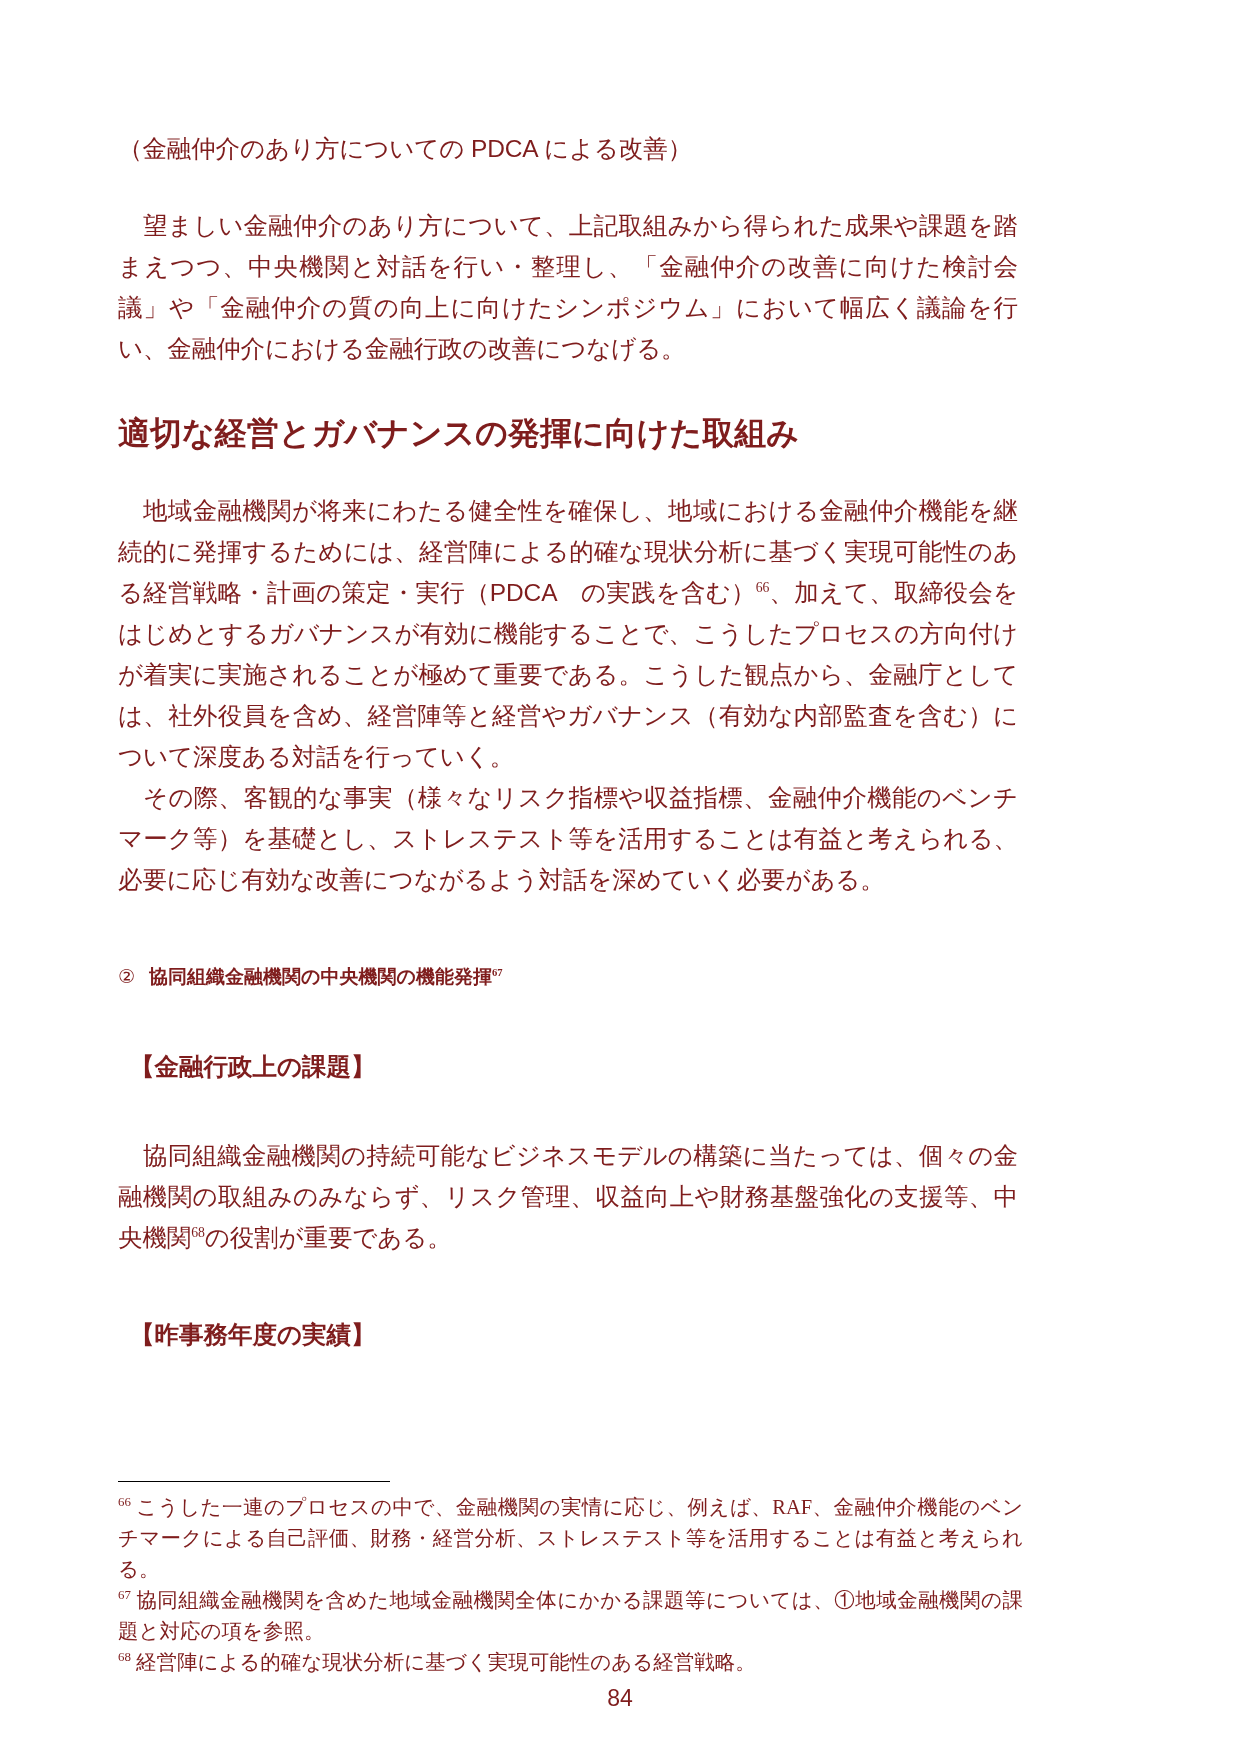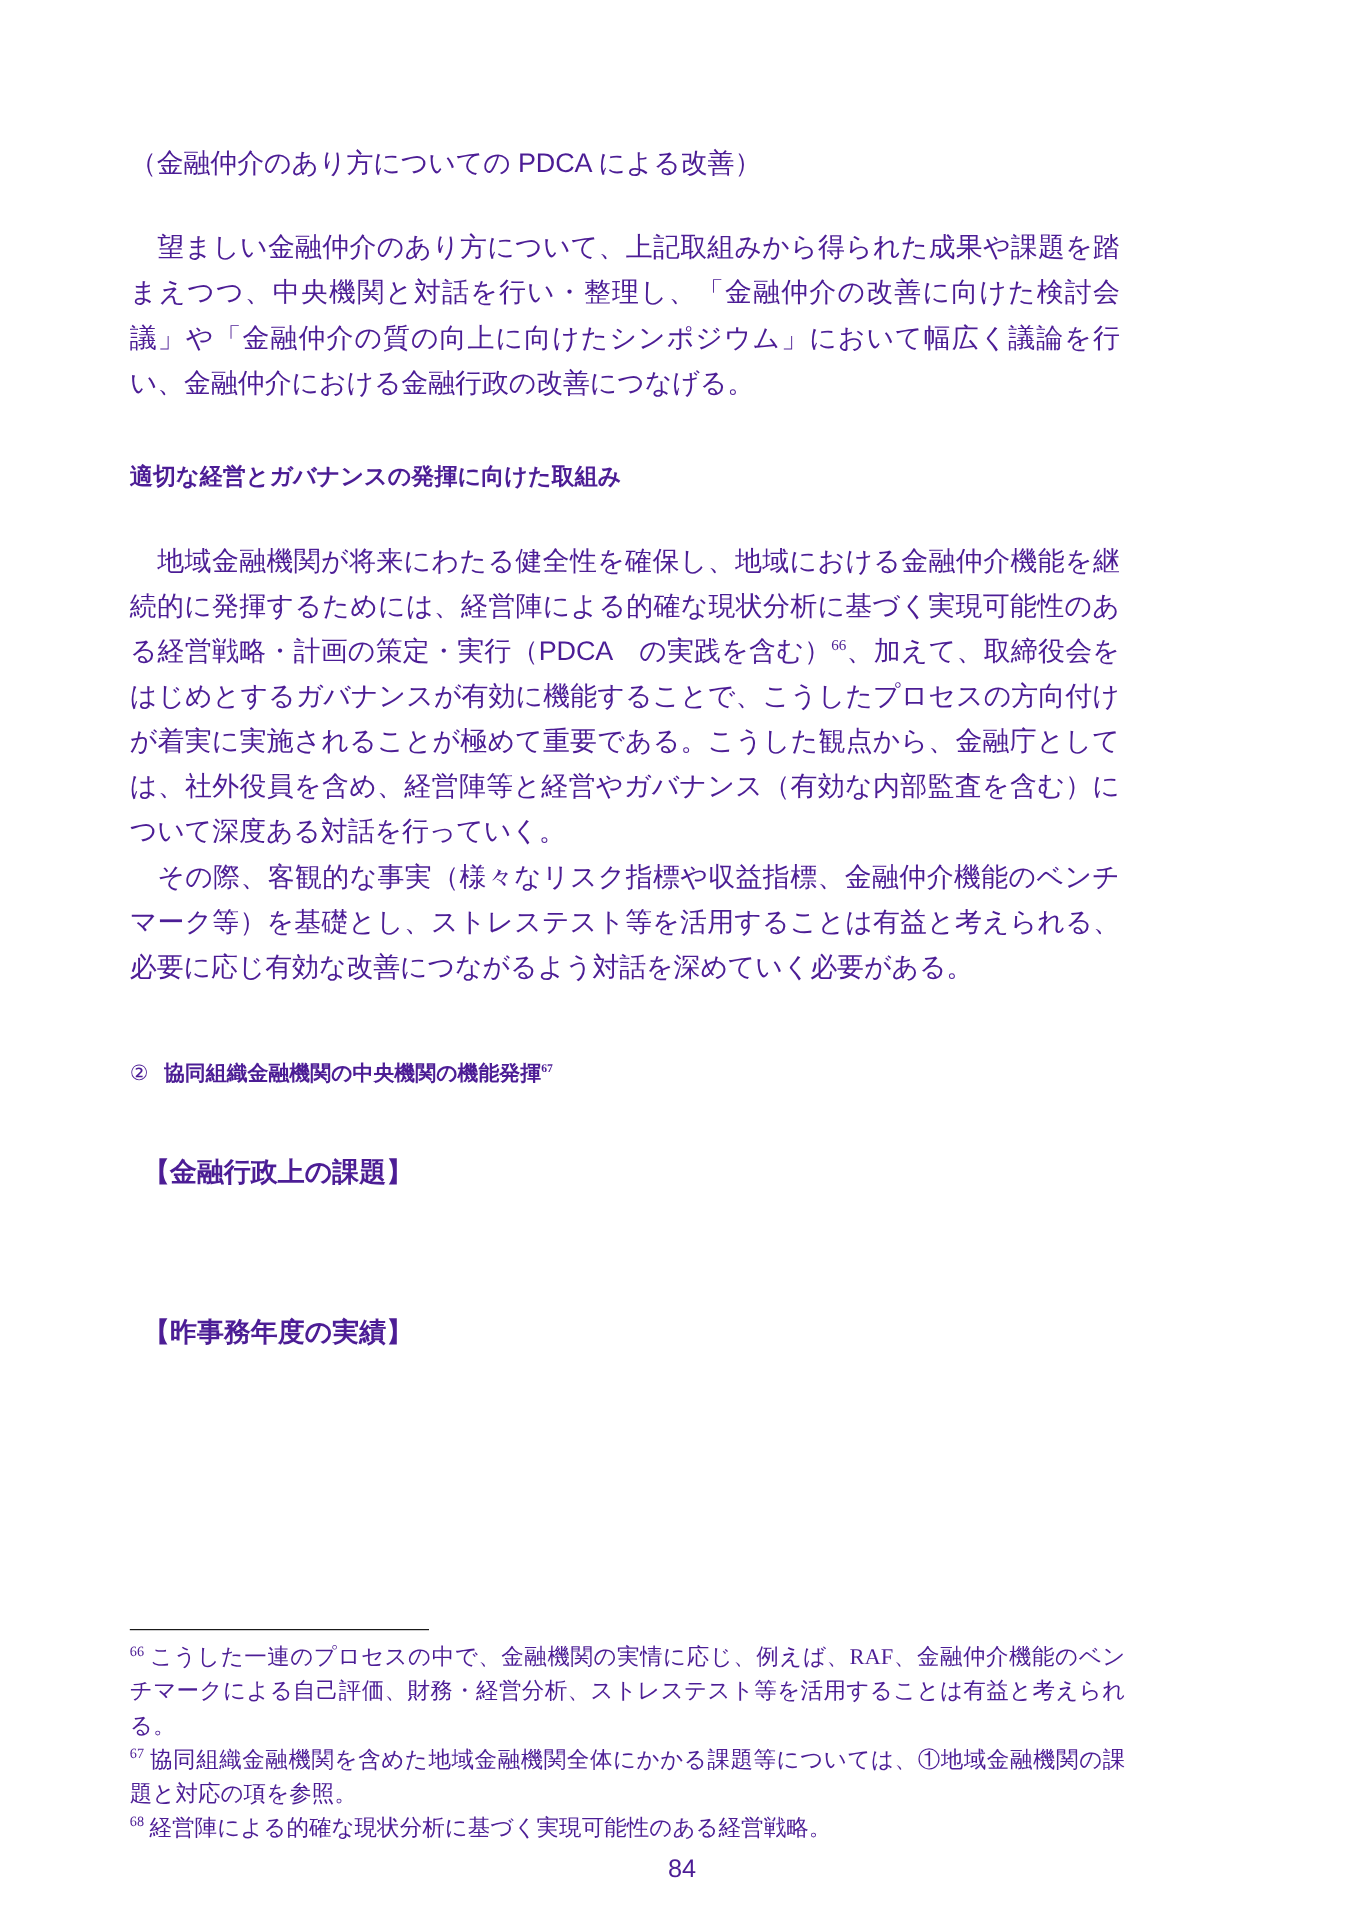--- a/index.html
+++ b/index.html
@@ -7,21 +7,21 @@
     padding: 0;
     background: #ffffff;
   }
   .page {
     position: relative;
     width: 1240px;
     height: 1755px;
     background: #ffffff;
     margin: 0 auto;
     overflow: hidden;
-    color: #4c1d95;
+    color: #7f1d1d;
     font-family: "Liberation Sans", "DejaVu Sans", sans-serif;
   }
 
   
   .content {
     position: absolute;
     left: 118px;
     top: 128px;
     width: 900px;
   }
@@ -41,21 +41,21 @@
     text-indent: 25px;
   }
   .para.noindent { text-indent: 0; }
   .gap-md { height: 36px; }
   .gap-lg { height: 44px; }
   .gap-xl { height: 56px; }
 
   .heading-bold {
     margin: 0;
     font-family: "Liberation Sans", "DejaVu Sans", sans-serif;
-    font-size: 21px;
+    font-size: 32px;
     line-height: 41px;
     font-weight: bold;
     text-indent: 0;
   }
 
   .heading-num {
     margin: 0;
     font-family: "Liberation Sans", "DejaVu Sans", sans-serif;
     font-size: 19px;
     line-height: 42px;
@@ -152,20 +152,21 @@
     <div class="gap-xl"></div>
 
     <p class="heading-num"><span class="num">②</span><span>協同組織金融機関の中央機関の機能発揮</span><sup class="fn">67</sup></p>
 
     <div class="gap-md"></div>
 
     <p class="heading-bracket">【金融行政上の課題】</p>
 
     <div class="gap-md"></div>
 
+    <p class="gothic para"><span>協同組織金融機関の持続可能なビジネスモデルの構築に当たっては、個々の金融機関の取組みのみならず、リスク管理、収益向上や財務基盤強化の支援等、中央機関</span><sup class="fn">68</sup><span>の役割が重要である。</span></p>
 
     <div class="gap-lg"></div>
 
     <p class="heading-bracket">【昨事務年度の実績】</p>
 
     <div class="gap-md"></div>
 
 
   </div>
 

